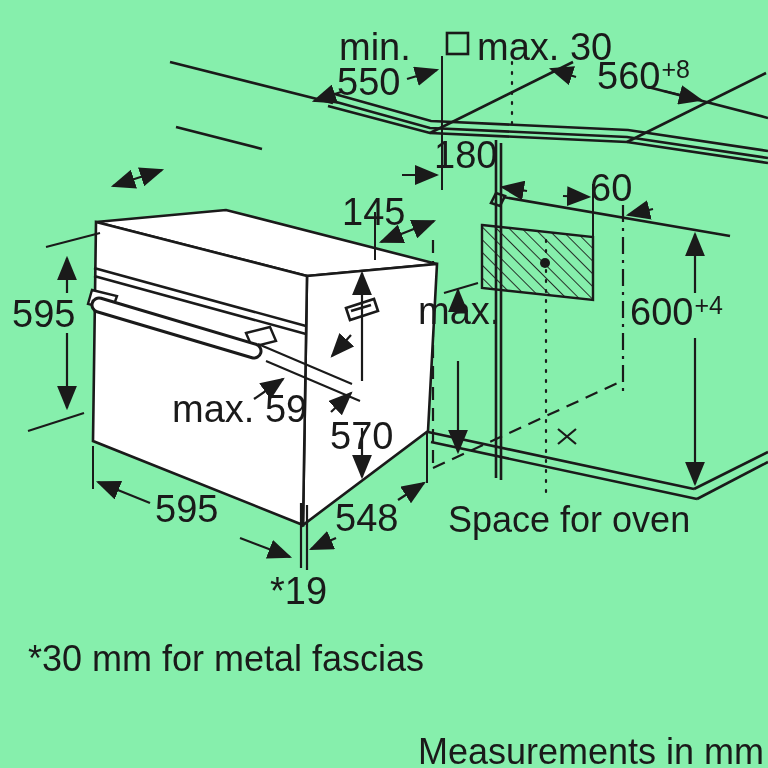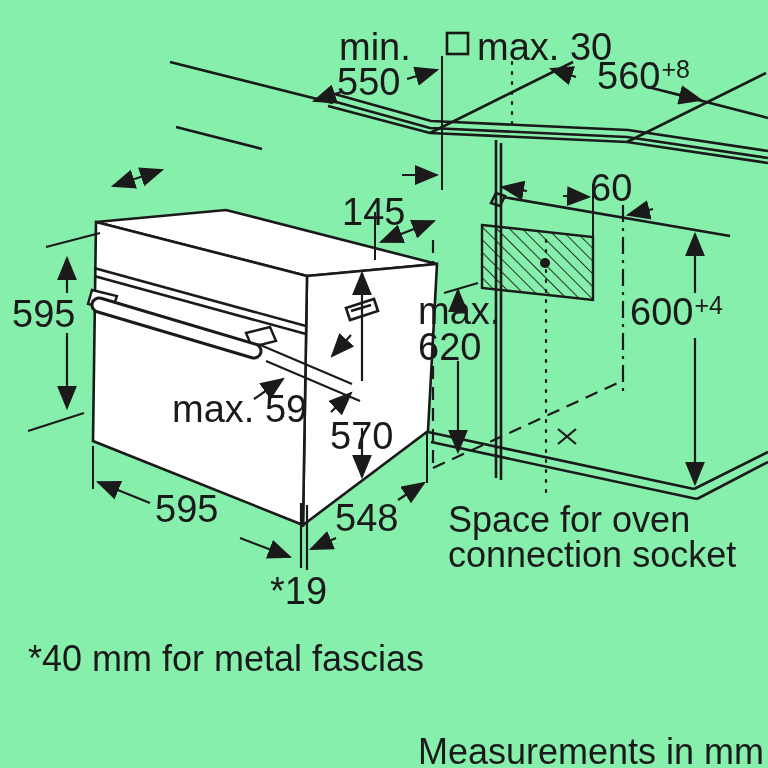--- a/index.html
+++ b/index.html
@@ -130,28 +130,27 @@
 
   <rect x="447" y="33" width="21" height="21" fill="none" stroke="#1a1a1a" stroke-width="2.6"></rect>
 </svg>
 
 <div class="lbl dim" style="left:339px;top:28px;">min.</div>
 <div class="lbl dim" style="left:337px;top:63px;">550</div>
 <div class="lbl dim" style="left:477px;top:28px;">max. 30</div>
 <div class="lbl dim" style="left:597px;top:57px;"><span>560</span><span class="sup">+8</span></div>
 <div class="lbl dim" style="left:12px;top:295px;">595</div>
 <div class="lbl dim" style="left:342px;top:193px;">145</div>
+<div class="lbl dim" style="left:434px;top:136px;">180</div>
 <div class="lbl dim" style="left:590px;top:169px;text-align:center;">60</div>
 <div class="lbl dim" style="left:418px;top:292px;">max.</div>
-<div class="lbl dim" style="left:418px;top:328px;">620</div>
 <div class="lbl dim" style="left:630px;top:293px;"><span>600</span><span class="sup">+4</span></div>
 <div class="lbl dim" style="left:172px;top:390px;">max. 59</div>
 <div class="lbl dim" style="left:330px;top:382px;margin-top:35px;">570</div>
 <div class="lbl dim" style="left:155px;top:490px;">595</div>
 <div class="lbl dim" style="left:335px;top:499px;">548</div>
 <div class="lbl dim" style="left:270px;top:572px;">*19</div>
 
 <div class="lbl note" style="left:448px;top:502px;text-align:center;">Space for oven</div>
-<div class="lbl note" style="left:448px;top:537px;">connection socket</div>
-<div class="lbl note" style="left:28px;top:641px;">*40 mm for metal fascias</div>
+<div class="lbl note" style="left:28px;top:641px;">*30 mm for metal fascias</div>
 <div class="lbl note" style="left:418px;top:734px;">Measurements in mm</div>
 
 </div>
 
 </body></html>

